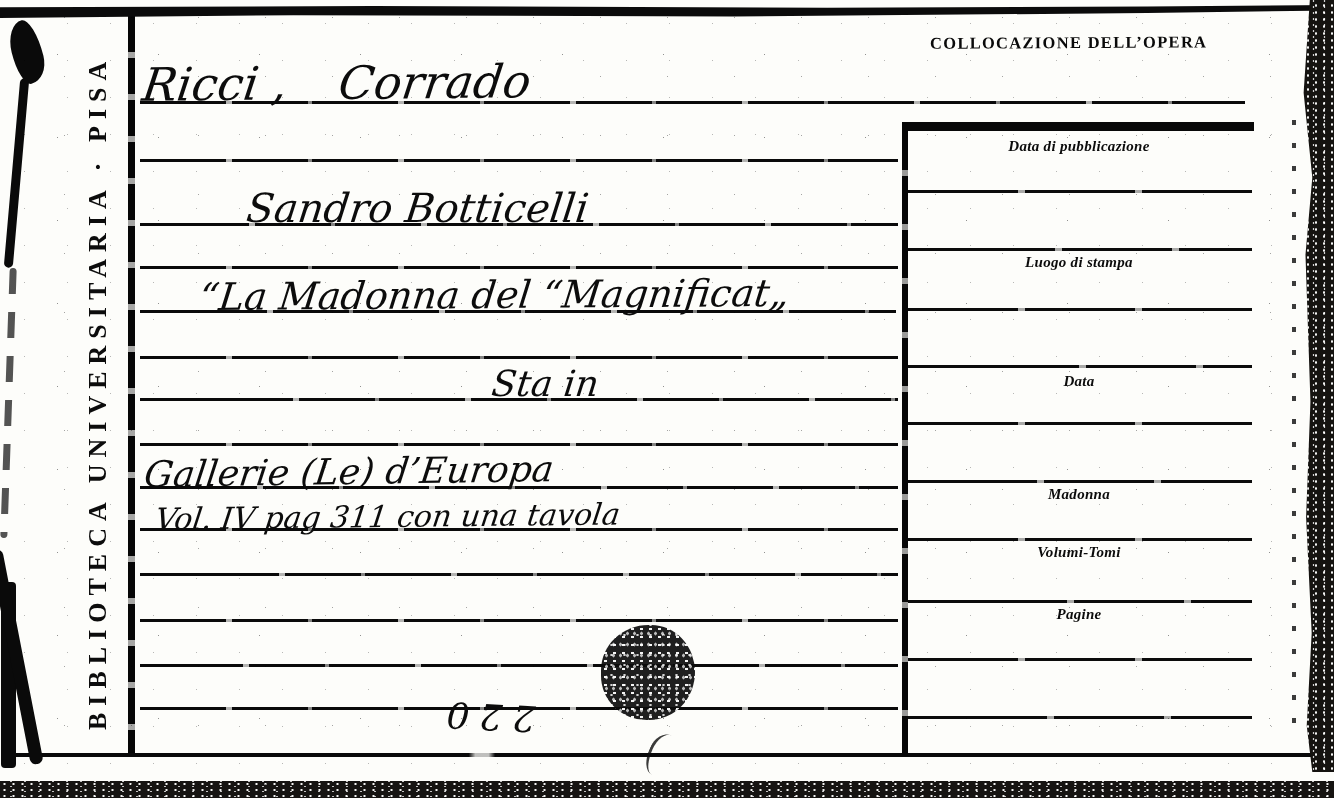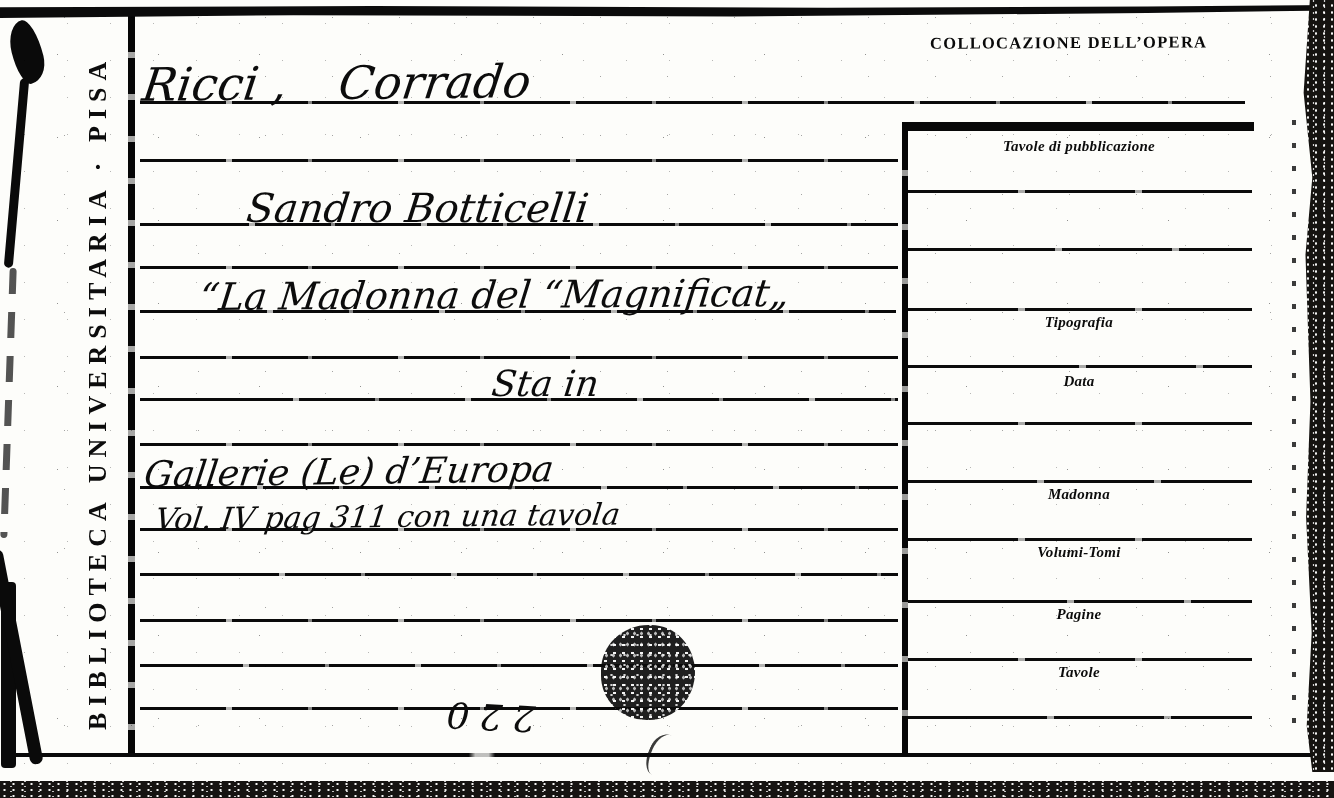--- a/index.html
+++ b/index.html
@@ -120,36 +120,35 @@
   <div class="rule" style="left:140px;top:573px;width:758px;background-position:53px 0;"></div>
   <div class="rule" style="left:140px;top:619px;width:758px;"></div>
   <div class="rule" style="left:140px;top:664px;width:758px;background-position:17px 0;"></div>
   <div class="rule" style="left:140px;top:707px;width:758px;"></div>
   <div class="card-bottom"></div>
 
   <div class="colloc-header">COLLOCAZIONE DELL’OPERA</div>
   <div class="box-top"></div>
   <div class="box-left"></div>
 
-  <div class="cell" style="top:138px;">Tavole di pubblicazione</div>
+  <div class="cell" style="top:138px;">Data di pubblicazione</div>
   <div class="sep" style="top:190px;"></div>
   <div class="sep" style="top:248px;background-position:37px 0;"></div>
+  <div class="cell" style="top:254px;">Luogo di stampa</div>
   <div class="sep" style="top:308px;"></div>
-  <div class="cell" style="top:314px;">Tipografia</div>
   <div class="sep" style="top:365px;background-position:61px 0;"></div>
   <div class="cell" style="top:373px;">Data</div>
   <div class="sep" style="top:422px;"></div>
   <div class="sep" style="top:480px;background-position:19px 0;"></div>
   <div class="cell" style="top:486px;">Madonna</div>
   <div class="sep" style="top:538px;"></div>
   <div class="cell" style="top:544px;text-align:center;">Volumi-Tomi</div>
   <div class="sep" style="top:600px;background-position:49px 0;"></div>
   <div class="cell" style="top:606px;">Pagine</div>
   <div class="sep" style="top:658px;"></div>
-  <div class="cell" style="top:664px;">Tavole</div>
   <div class="sep" style="top:716px;background-position:29px 0;"></div>
 
   <div class="hw hw-author"><span>Ricci</span><span class="comma">,</span><span class="fore">Corrado</span></div>
 
   <div class="hw hw1">Sandro Botticelli</div>
   <div class="hw hw2">“La Madonna del “Magnificat„</div>
   <div class="hw hw3">Sta in</div>
   <div class="hw hw4">Gallerie (Le) d’Europa</div>
   <div class="hw hw5">Vol. IV   pag 311   con una tavola</div>
 

